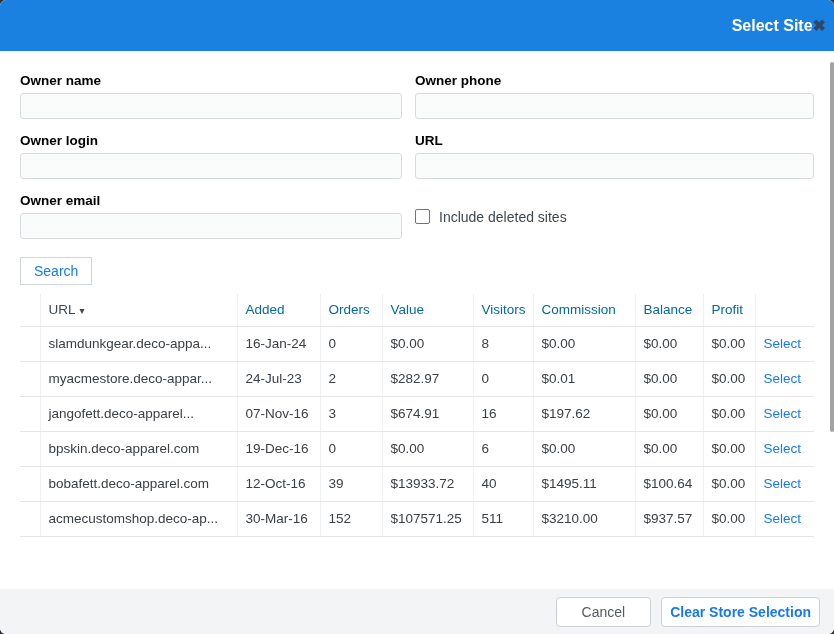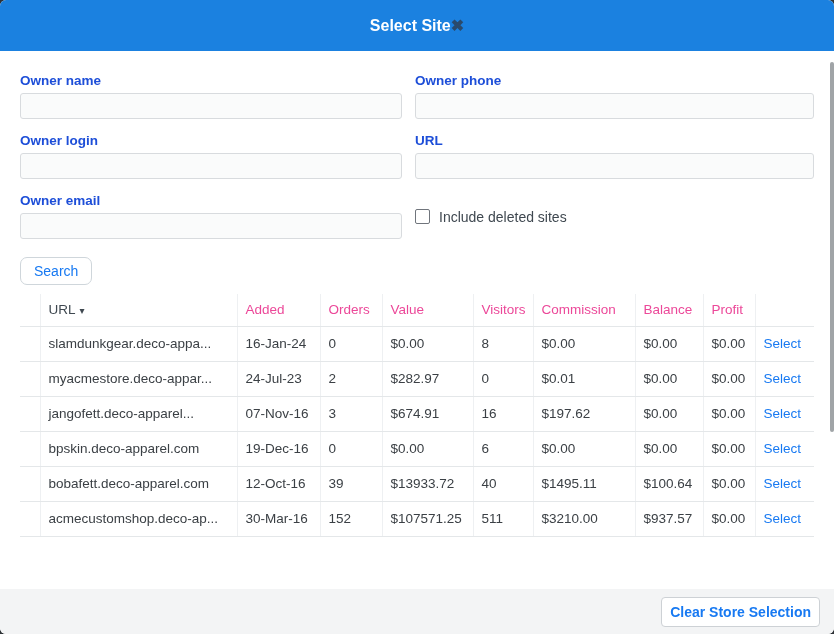--- a/index.html
+++ b/index.html
@@ -15,21 +15,21 @@
     background: #ffffff;
     border-radius: 6px;
     overflow: hidden;
   }
   
   .modal-header {
     height: 51px;
     background: #1b81e0;
     display: flex;
     align-items: center;
-    justify-content: center;
+    justify-content: flex-end;
     padding: 0 8px;
   }
   .modal-title {
     color: #ffffff;
     font-size: 16px;
     font-weight: bold;
   }
   .close-btn {
     color: #2a4a6b;
     font-size: 16px;
@@ -45,21 +45,21 @@
     overflow: hidden;
   }
   .form-grid {
     display: grid;
     grid-template-columns: 382px 1fr;
     column-gap: 13px;
     row-gap: 14px;
   }
   .field label {
     display: block;
-    color: #1d4ed8;
+    color: #000000;
     font-size: 13.5px;
     font-weight: 600;
     margin-bottom: 5px;
   }
   .field input[type="text"] {
     width: 100%;
     height: 26px;
     background: #fafbfb;
     border: 1px solid #d8dbde;
     border-radius: 3px;
@@ -84,21 +84,21 @@
   }
   .checkbox-label {
     font-size: 14px;
     color: #3f4850;
   }
   .search-btn {
     margin-top: 18px;
     display: inline-block;
     background: #ffffff;
     border: 1px solid #cfd6db;
-    border-radius: 7px;
+    border-radius: 0;
     color: #1779f2;
     font-size: 14px;
     padding: 5px 13px;
     cursor: pointer;
     font-family: "Liberation Sans", sans-serif;
   }
   
   table.sites {
     margin-top: 9px;
     width: 794px;
@@ -110,21 +110,21 @@
     text-align: left;
     padding: 0 8px;
     border-bottom: 1px solid #e4e7e9;
     border-left: 1px solid #eef0f2;
     white-space: nowrap;
     overflow: hidden;
   }
   table.sites th:first-child, table.sites td:first-child { border-left: none; }
   table.sites th { height: 32px; font-weight: normal; }
   table.sites td { height: 35px; color: #3b4045; }
-  th.sortable { color: #ec4899; cursor: pointer; }
+  th.sortable { color: #0369a1; cursor: pointer; }
   th.sorted { color: #3f4850; font-weight: bold; cursor: pointer; }
   .sort-caret { font-size: 10px; margin-left: 4px; color: #3f4850; }
   a.select-link { color: #1779f2; text-decoration: none; cursor: pointer; }
   
   .c0 { width: 20px; }  .c1 { width: 197px; margin-left: 8px; } .c2 { width: 83px; }
   .c3 { width: 62px; }  .c4 { width: 91px; }  .c5 { width: 60px; }
   .c6 { width: 102px; } .c7 { width: 68px; }  .c8 { width: 52px; }
   .c9 { width: 59px; }
   
   .modal-footer {
@@ -291,18 +291,19 @@
             <td class="c7">$937.57</td>
             <td class="c8">$0.00</td>
             <td class="c9"><a class="select-link">Select</a></td>
           </tr>
         </tbody>
     </table>
 
   </div>
 
   <div class="modal-footer">
+    <button class="btn btn-cancel">Cancel</button>
     <button class="btn btn-clear">Clear Store Selection</button>
   </div>
 
   <div class="vscroll-thumb"></div>
 
 </div>
 
 </body></html>

